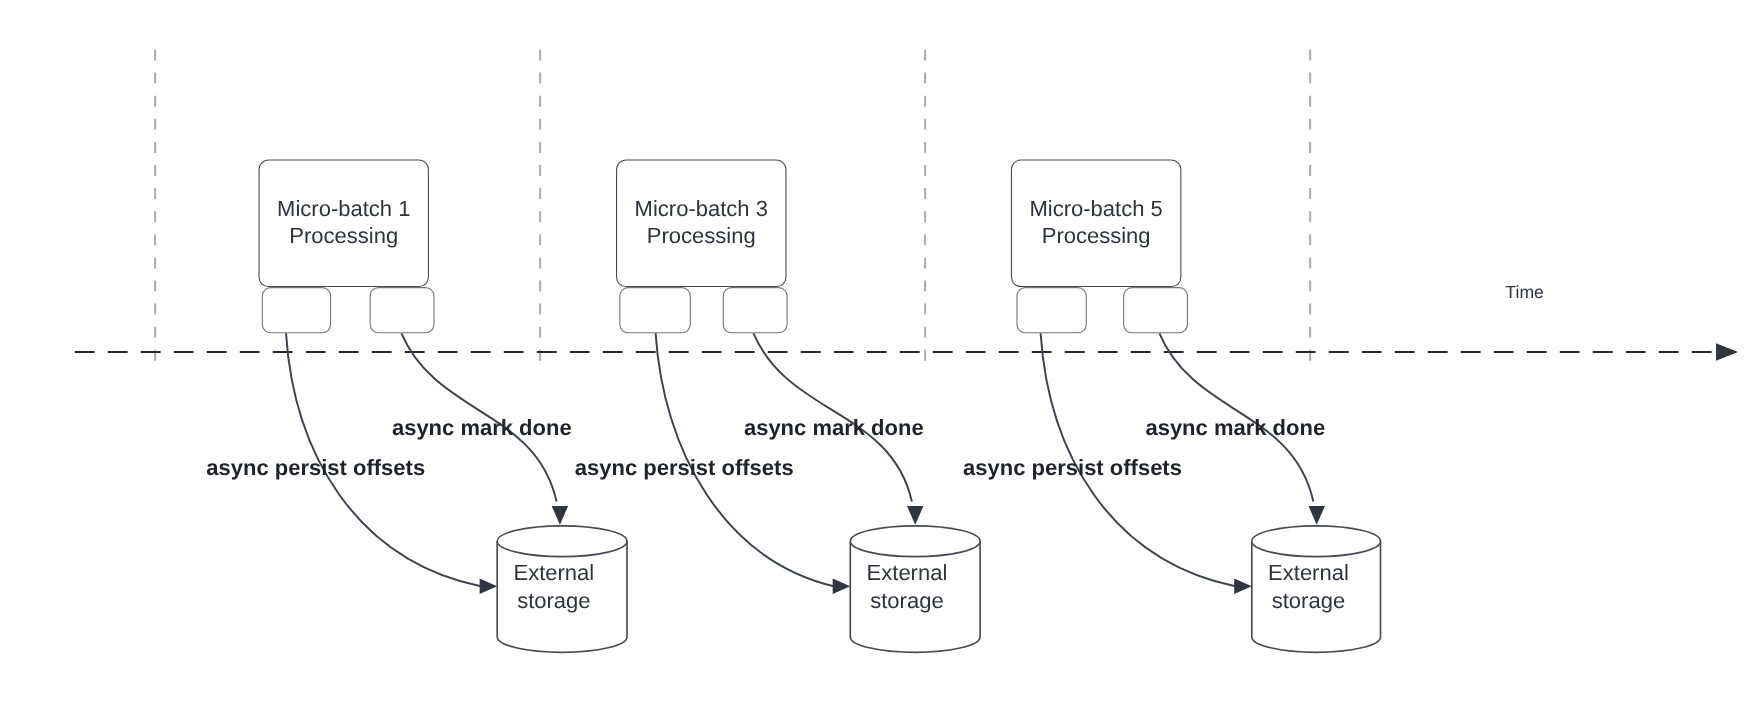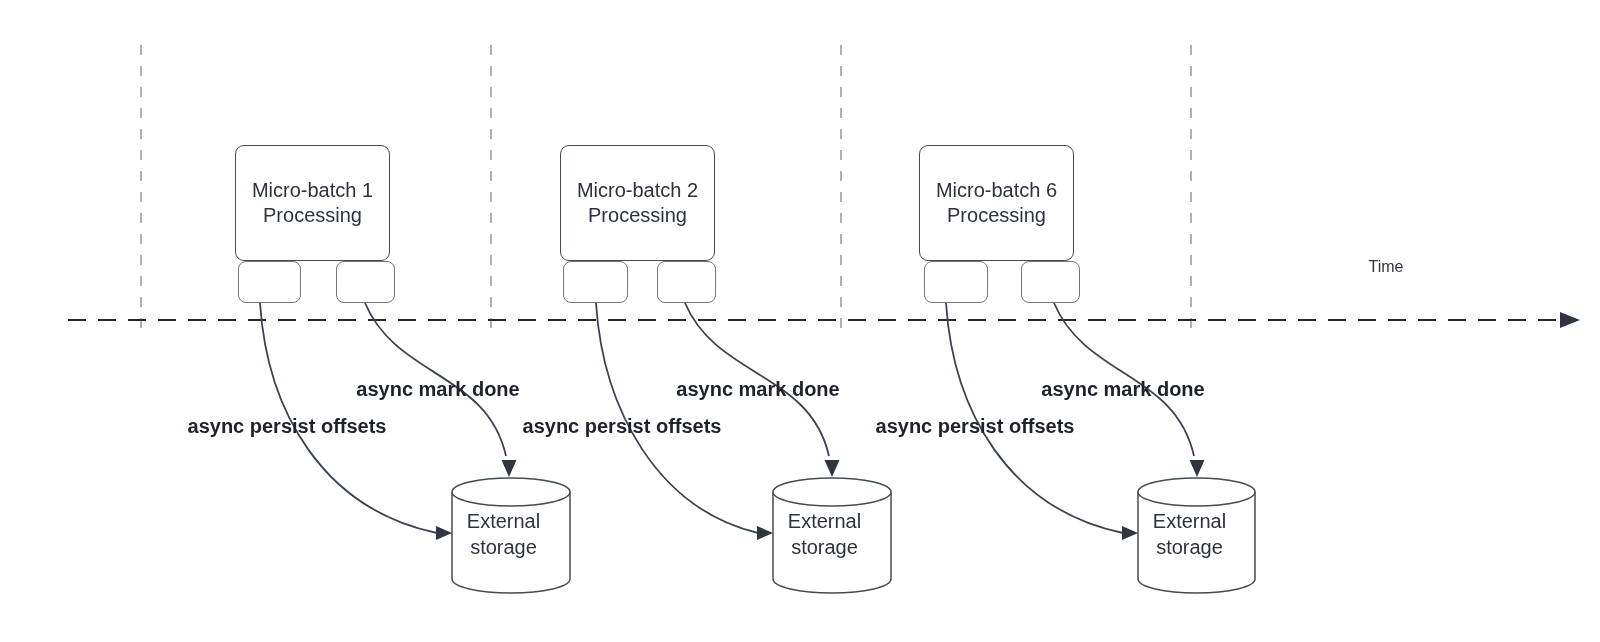--- a/index.html
+++ b/index.html
@@ -119,30 +119,30 @@
 
   <div class="main-box" style="left:235px;">Micro-batch 1
 Processing</div>
   <div class="small-box" style="left:238px;width:63px;"></div>
   <div class="small-box" style="left:336px;width:59px;"></div>
   <div class="flow-label" style="left:287px;top:417px;">async persist offsets</div>
   <div class="flow-label" style="left:438px;top:380px;">async mark done</div>
   <div class="cyl-text" style="left:451px;top:508px;">External
 storage</div>
 
-  <div class="main-box" style="left:560px;">Micro-batch 2
+  <div class="main-box" style="left:560px;">Micro-batch 3
 Processing</div>
   <div class="small-box" style="left:563px;width:65px;"></div>
   <div class="small-box" style="left:657px;width:59px;"></div>
   <div class="flow-label" style="left:622px;top:417px;">async persist offsets</div>
   <div class="flow-label" style="left:758px;top:380px;">async mark done</div>
   <div class="cyl-text" style="left:772px;top:508px;">External
 storage</div>
 
-  <div class="main-box" style="left:919px;">Micro-batch 6
+  <div class="main-box" style="left:919px;">Micro-batch 5
 Processing</div>
   <div class="small-box" style="left:924px;width:64px;"></div>
   <div class="small-box" style="left:1021px;width:59px;"></div>
   <div class="flow-label" style="left:975px;top:417px;">async persist offsets</div>
   <div class="flow-label" style="left:1123px;top:380px;">async mark done</div>
   <div class="cyl-text" style="left:1137px;top:508px;">External
 storage</div>
 
   <div class="time-label">Time</div>
 

